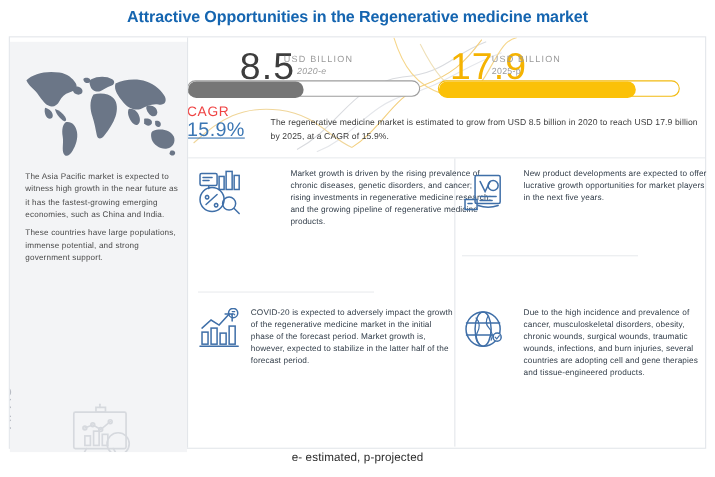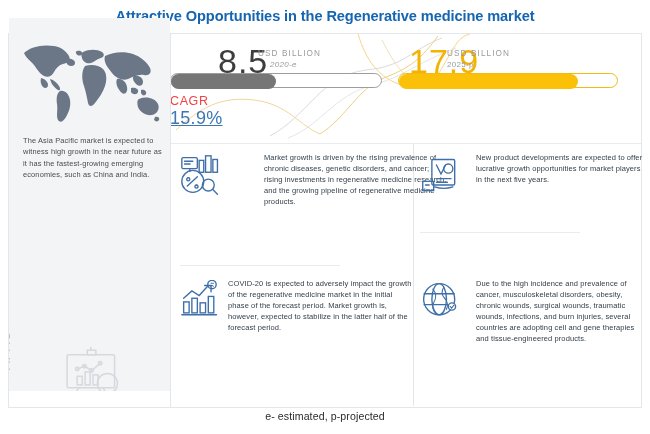--- a/index.html
+++ b/index.html
@@ -29,21 +29,21 @@
   .frame{
     position:absolute;
     left:8px;top:33px;
     width:634px;height:375px;
     border:1px solid #e3e6ea;
     box-sizing:border-box;
   }
   
   .leftpanel{
     position:absolute;
-    left:9px;top:18px;
+    left:9px;top:38px;
     width:161px;height:373px;
     background:#f3f4f6;
     overflow:hidden;
   }
   .map{
     position:absolute;
     left:10px;top:18px;
     width:144px;height:92px;
   }
   .left-text{
@@ -217,20 +217,21 @@
         <path d="M224 104 C232 102 240 106 238 112 C236 118 228 118 224 112 Z"></path>
         <path d="M244 108 C250 106 256 110 254 116 C252 120 246 120 244 114 Z"></path>
 
         <path d="M240 126 C254 120 272 124 278 136 C282 146 276 156 266 158 C254 160 242 152 238 142 C236 134 236 128 240 126 Z"></path>
         <path d="M272 162 C278 160 282 164 280 168 C278 172 272 172 270 167 Z"></path>
       </g>
     </svg>
 
     <div class="left-text">
       <p>The Asia Pacific market is expected to witness high growth in the near future as it has the fastest-growing emerging economies, such as China and India.</p>
+      <p>These countries have large populations, immense potential, and strong government support.</p>
     </div>
 
     <div class="apac-label">APAC</div>
 
     <svg class="apac-icon" viewBox="0 0 100 86">
       <g fill="none" stroke="#d6d9de" stroke-width="2.1" stroke-linecap="round">
         <rect x="14" y="12" width="66" height="46" rx="2"></rect>
         <path d="M42 6 h12 v6 h-12 z"></path>
         <path d="M47 6 v-4"></path>
         <path d="M30 58 l-10 18 M64 58 l10 18 M25 64 h44"></path>
@@ -272,20 +273,21 @@
     <div class="bar-track" id="bar1">
       <div class="bar-fill" style="width: 50%; background: rgb(118, 118, 118);"></div>
     </div>
     <div class="bar-track" id="bar2">
       <div class="bar-fill" style="width: 82%; background: rgb(251, 193, 8);"></div>
     </div>
 
     <div class="cagr-label">CAGR</div>
     <div class="cagr-value">15.9%</div>
 
+    <div class="summary">The regenerative medicine market is estimated to grow from USD 8.5 billion in 2020 to reach USD 17.9 billion by 2025, at a CAGR of 15.9%.</div>
   </div>
 
   <div class="v-div" style="left:170px;top:34px;height:373px;"></div>
   <div class="v-div" style="left:413px;top:144px;height:262px;"></div>
   <div class="h-div" style="left:171px;top:143px;width:470px;"></div>
   <div class="h-div" style="left:180px;top:265px;width:160px;"></div>
   <div class="h-div" style="left:420px;top:232px;width:160px;"></div>
 
   <div class="cell" id="cellA">
     <svg class="ico" viewBox="0 0 46 46">

